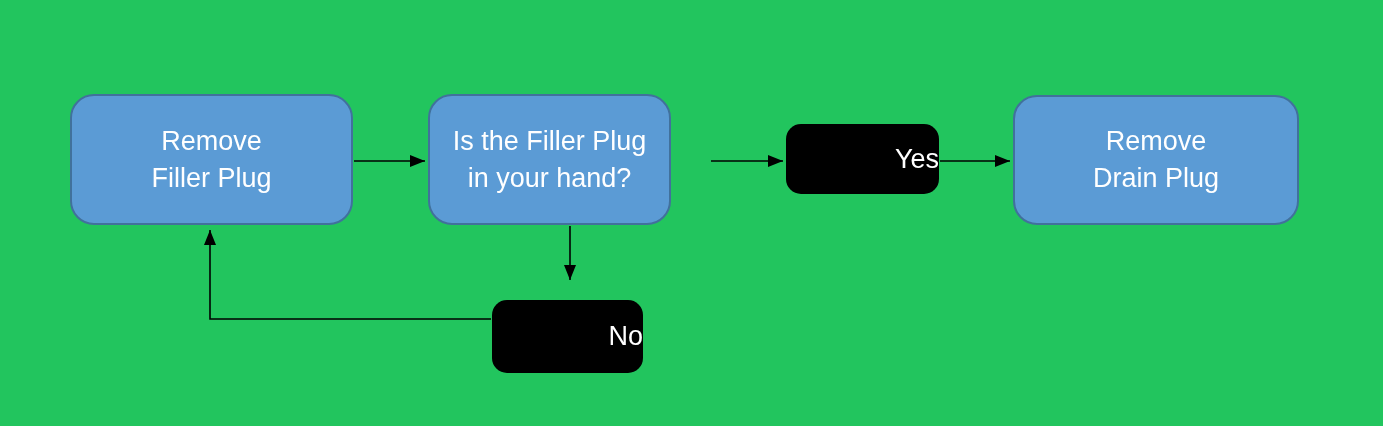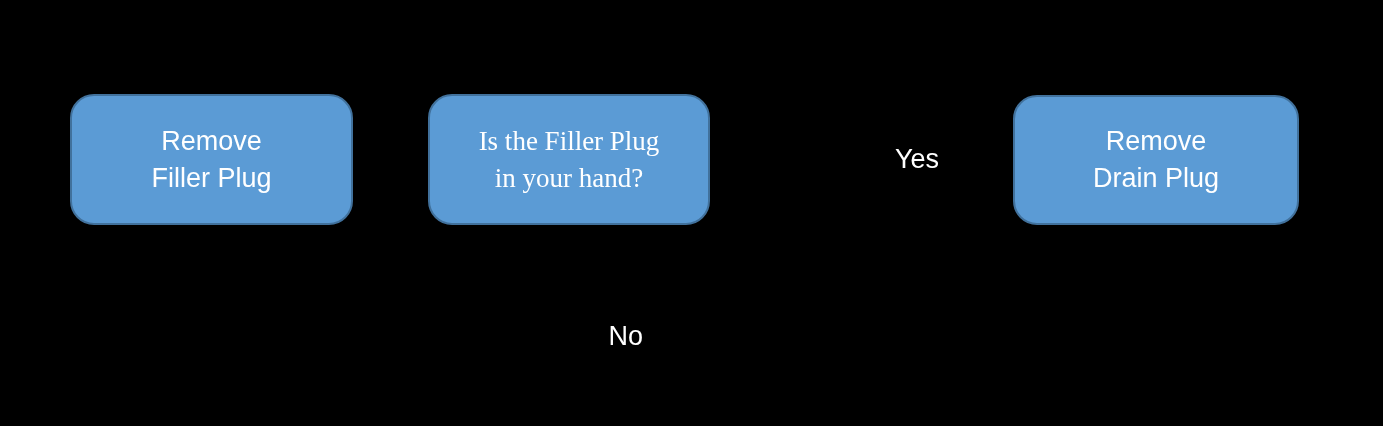--- a/index.html
+++ b/index.html
@@ -5,21 +5,21 @@
   html, body {
     margin: 0;
     padding: 0;
     background: #ffffff;
     font-family: "Liberation Sans", sans-serif;
   }
   #canvas {
     position: relative;
     width: 1383px;
     height: 426px;
-    background: #000000;
+    background: #22c55e;
     overflow: hidden;
   }
   #connectors {
     position: absolute;
     left: 0;
     top: 0;
     pointer-events: none;
   }
   .node {
     position: absolute;
@@ -39,21 +39,21 @@
     background: #5B9BD5;
     border: 2px solid #41719C;
     border-radius: 24px;
   }
   .edge-label {
     background: #000000;
     border-radius: 15px;
     justify-content: flex-end;
   }
   #n-remove-filler { left: 70px;   top: 94px;  width: 283px; height: 131px; }
-  #n-question      { left: 428px;  top: 94px;  width: 282px; height: 131px; font-family: Liberation Serif, serif; }
+  #n-question      { left: 428px;  top: 94px;  width: 243px; height: 131px; }
   #n-yes           { left: 786px;  top: 124px; width: 153px; height: 70px;  }
   #n-remove-drain  { left: 1013px; top: 95px;  width: 286px; height: 130px; }
   #n-no            { left: 492px;  top: 300px; width: 151px; height: 73px;  }
 </style>
 </head>
 <body>
 
 <div id="canvas">
 
   <svg id="connectors" width="1383" height="426" viewBox="0 0 1383 426">

